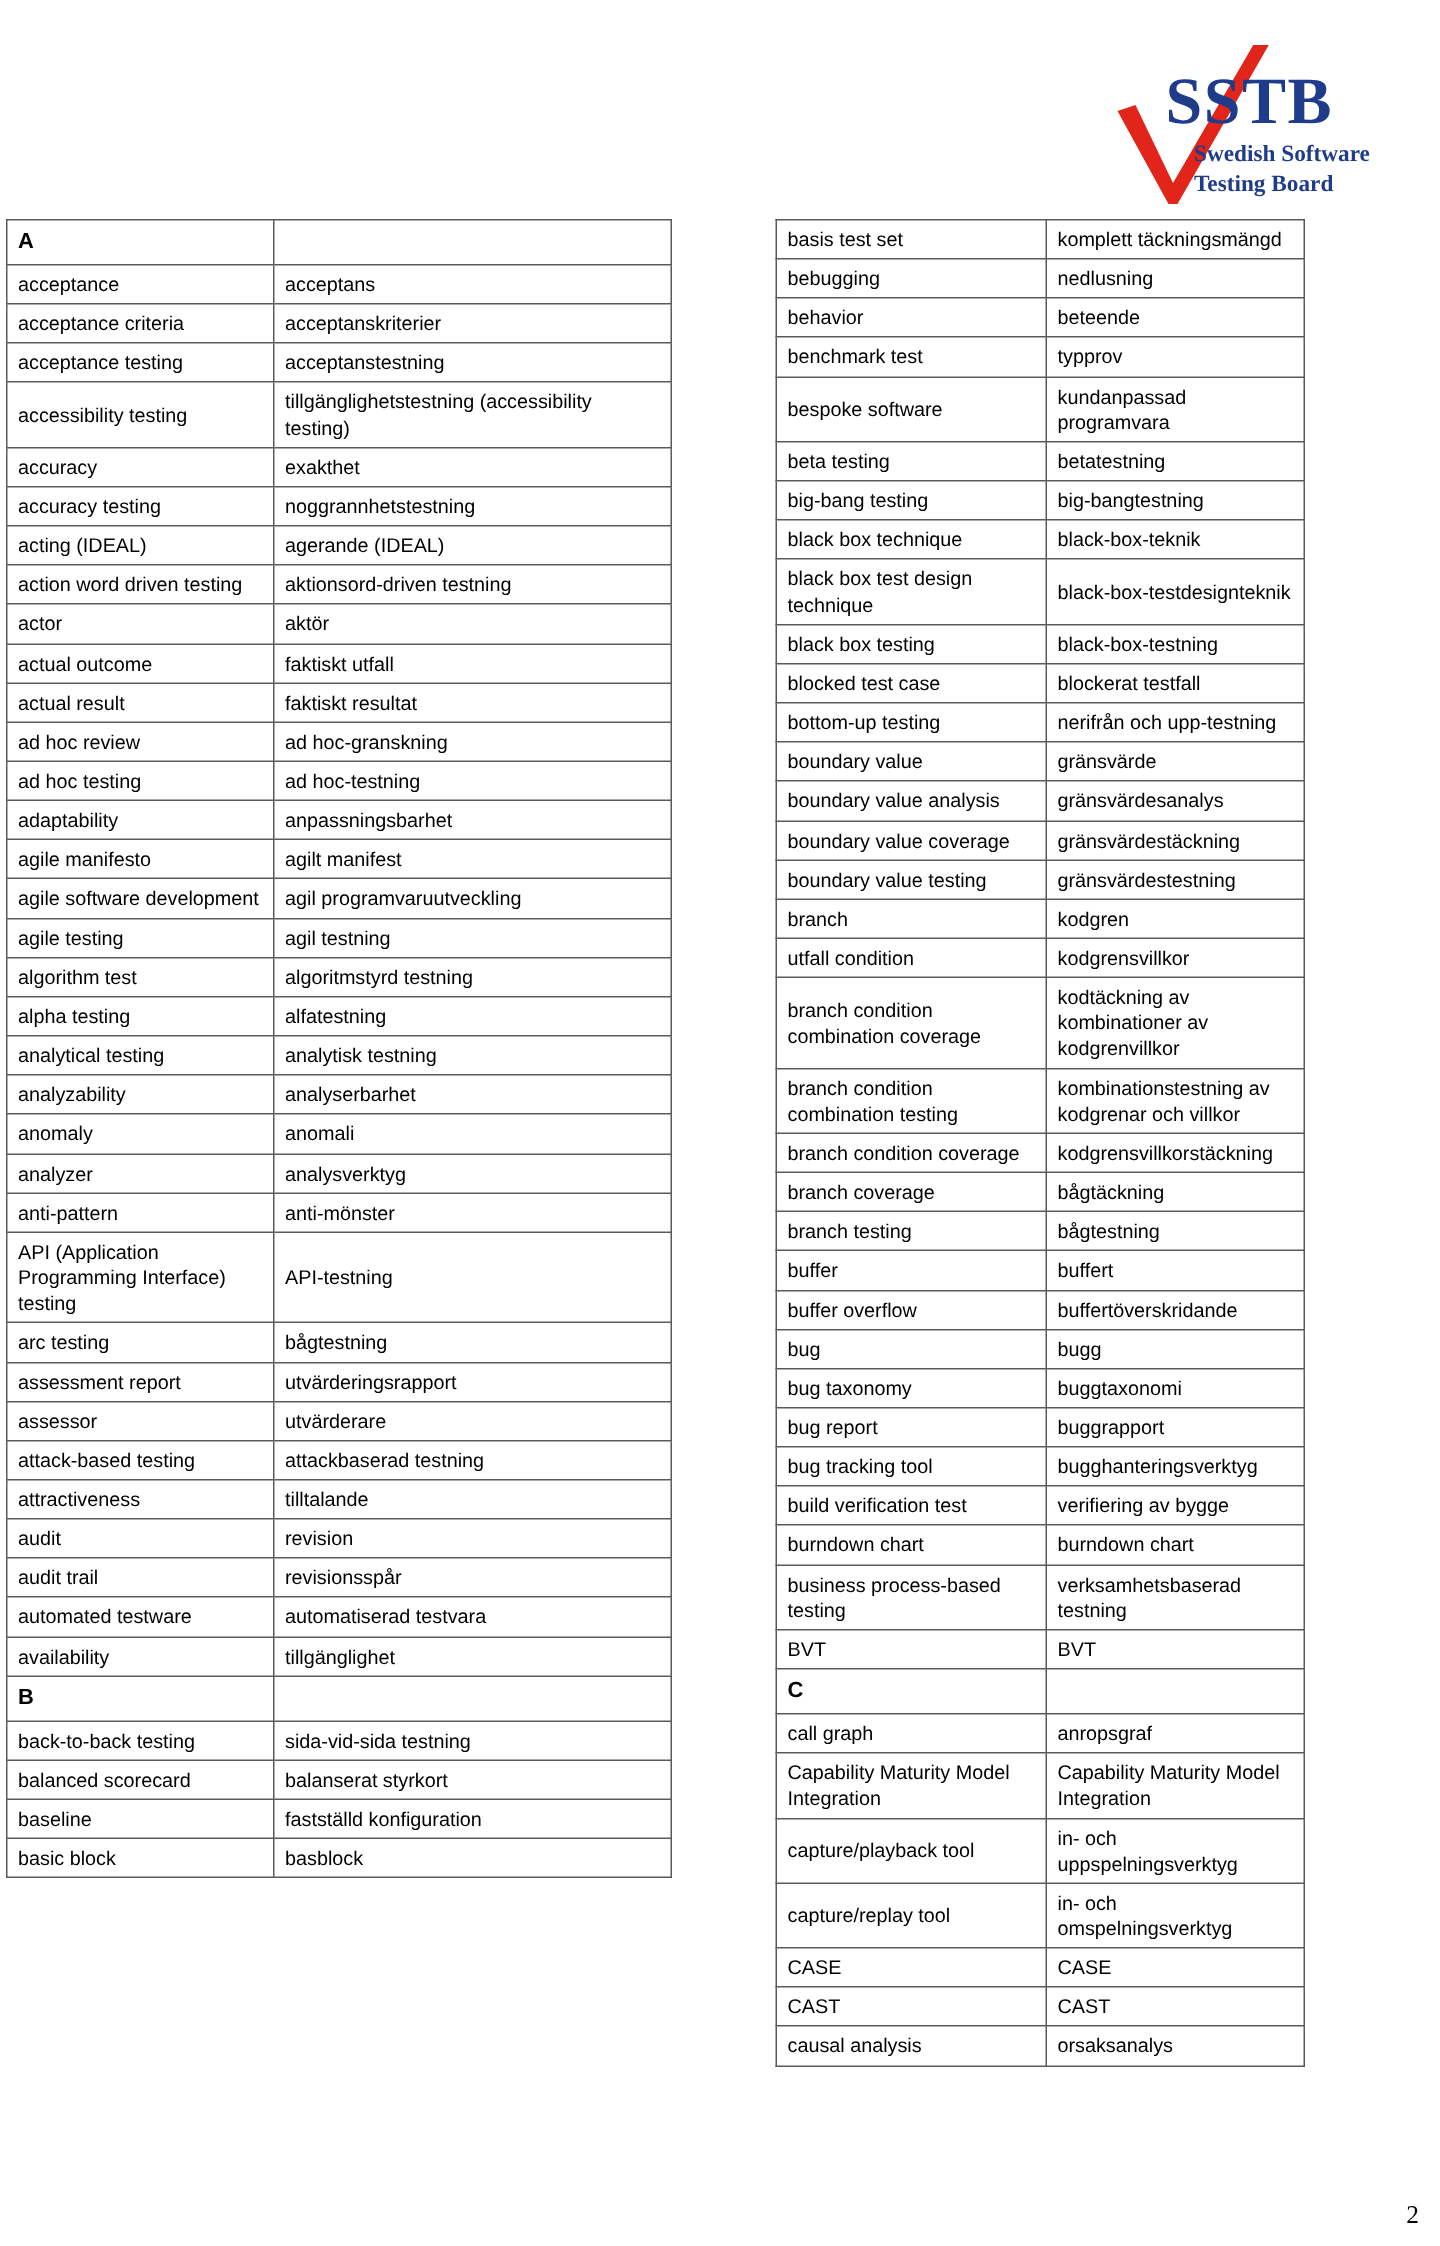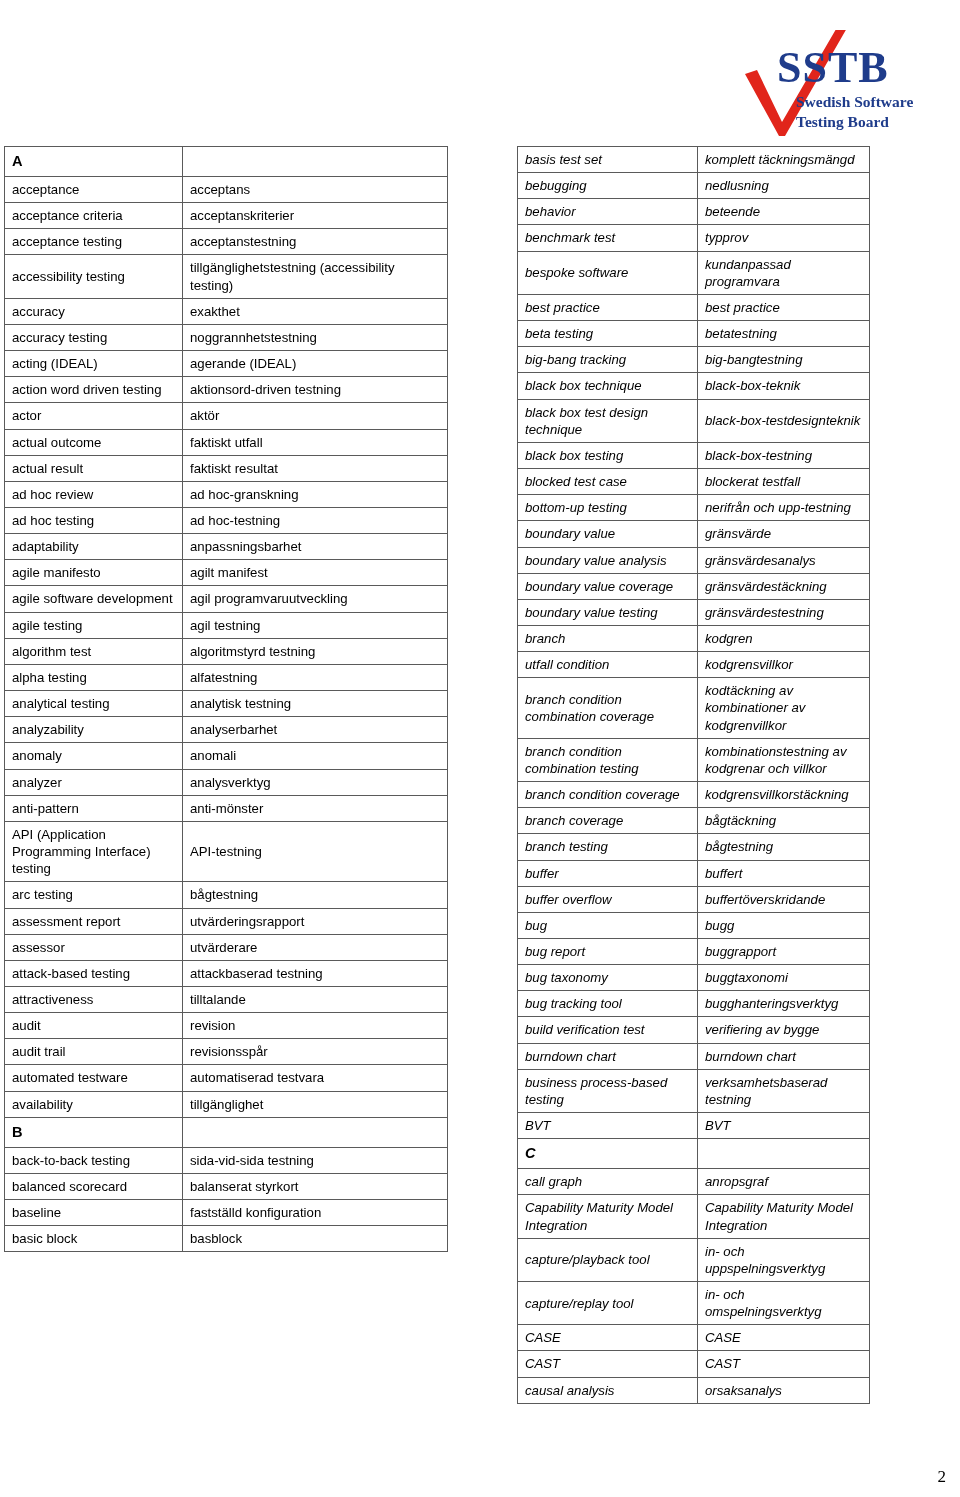--- a/index.html
+++ b/index.html
@@ -26,21 +26,21 @@
     height: 112px;
   }
   #logo-svg { display: block; width: 215px; height: 112px; }
 
   
   .glossary-col {
     position: absolute;
     top: 146px;
   }
   #col-left  { left: 4px;   width: 444px; }
-  #col-right { left: 517px; width: 353px; font-style: italic; }
+  #col-right { left: 517px; width: 353px; }
 
   table.glossary {
     width: 100%;
     border-collapse: collapse;
     table-layout: fixed;
     font-size: 13.2px;
     line-height: 1.30;
   }
   table.glossary td {
     border: 1px solid #5a5a5a;
@@ -275,29 +275,25 @@
         </tr>
         <tr class="entry-row">
           <td class="term-cell">benchmark test</td>
           <td class="translation-cell">typprov</td>
         </tr>
         <tr class="entry-row">
           <td class="term-cell">bespoke software</td>
           <td class="translation-cell">kundanpassad programvara</td>
         </tr>
         <tr class="entry-row">
-          <td class="term-cell">best practice</td>
-          <td class="translation-cell">best practice</td>
-        </tr>
-        <tr class="entry-row">
           <td class="term-cell">beta testing</td>
           <td class="translation-cell">betatestning</td>
         </tr>
         <tr class="entry-row">
-          <td class="term-cell">big-bang tracking</td>
+          <td class="term-cell">big-bang testing</td>
           <td class="translation-cell">big-bangtestning</td>
         </tr>
         <tr class="entry-row">
           <td class="term-cell">black box technique</td>
           <td class="translation-cell">black-box-teknik</td>
         </tr>
         <tr class="entry-row">
           <td class="term-cell">black box test design technique</td>
           <td class="translation-cell">black-box-testdesignteknik</td>
         </tr>
@@ -363,26 +359,26 @@
         </tr>
         <tr class="entry-row">
           <td class="term-cell">buffer overflow</td>
           <td class="translation-cell">buffertöverskridande</td>
         </tr>
         <tr class="entry-row">
           <td class="term-cell">bug</td>
           <td class="translation-cell">bugg</td>
         </tr>
         <tr class="entry-row">
+          <td class="term-cell">bug taxonomy</td>
+          <td class="translation-cell">buggtaxonomi</td>
+        </tr>
+        <tr class="entry-row">
           <td class="term-cell">bug report</td>
           <td class="translation-cell">buggrapport</td>
-        </tr>
-        <tr class="entry-row">
-          <td class="term-cell">bug taxonomy</td>
-          <td class="translation-cell">buggtaxonomi</td>
         </tr>
         <tr class="entry-row">
           <td class="term-cell">bug tracking tool</td>
           <td class="translation-cell">bugghanteringsverktyg</td>
         </tr>
         <tr class="entry-row">
           <td class="term-cell">build verification test</td>
           <td class="translation-cell">verifiering av bygge</td>
         </tr>
         <tr class="entry-row">

